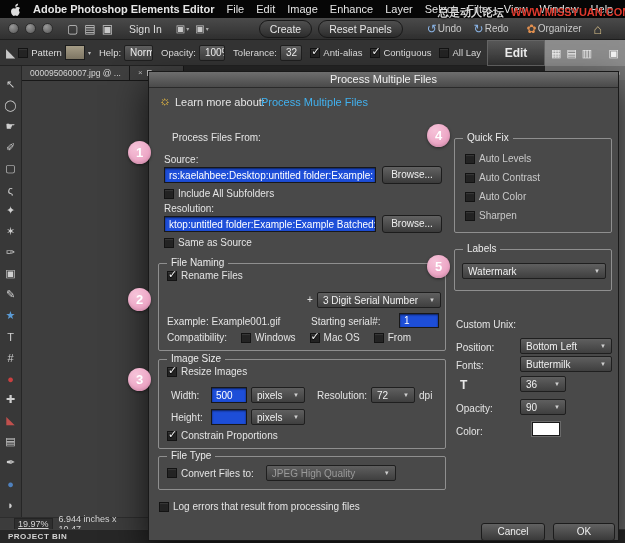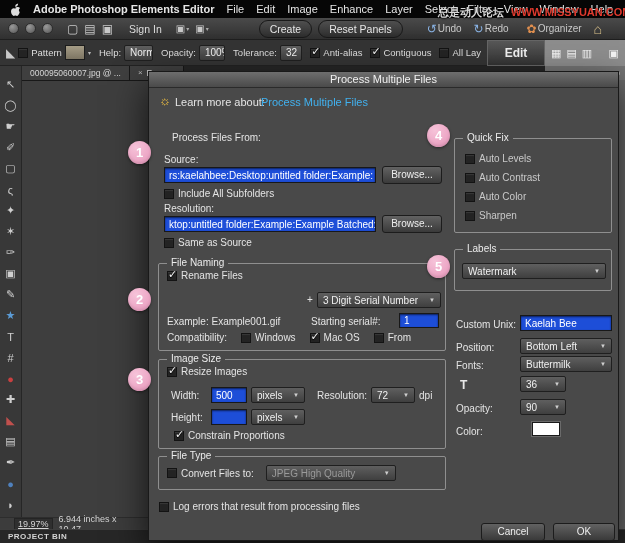--- a/index.html
+++ b/index.html
@@ -295,21 +295,21 @@
         <span class="dd" style="width:54px">pixels</span>
         <span class="lbl" style="margin-left:8px">Resolution:</span>
         <span class="dd" style="width:44px">72</span>
         <span class="lbl">dpi</span>
       </span>
       <span class="row" style="left:12px;top:49px">
         <span class="lbl" style="width:36px">Height:</span>
         <span class="field" style="width:36px"></span>
         <span class="dd" style="width:54px">pixels</span>
       </span>
-      <span class="row" style="left:15px;top:70px">
+      <span class="row" style="left:8px;top:70px">
         <span class="cb checked"></span>
         <span class="lbl">Constrain Proportions</span>
       </span>
     </div>
 
     <div class="group" style="left:9px;top:384px;width:288px;height:34px">
       <span class="gtitle">File Type</span>
       <span class="row" style="left:8px;top:8px">
         <span class="cb"></span>
         <span class="lbl">Convert Files to:</span>
@@ -341,21 +341,20 @@
         <span class="cb"></span>
         <span class="lbl" style="color:#c9c9c9">Auto Color</span>
       </span>
       <span class="row" style="left:10px;top:71px">
         <span class="cb"></span>
         <span class="lbl" style="color:#c9c9c9">Sharpen</span>
       </span>
     </div>
 
     <span class="a lbl" style="left:307px;top:247px">Custom Unix:</span>
-    <span class="a field" style="left:371px;top:243px;width:92px">Kaelah Bee</span>
     <span class="a lbl" style="left:307px;top:270px">Position:</span>
     <span class="a dd" style="left:371px;top:266px;width:92px">Bottom Left</span>
     <span class="a lbl" style="left:307px;top:288px">Fonts:</span>
     <span class="a dd" style="left:371px;top:284px;width:92px">Buttermilk</span>
     <span class="a tsizeicon" style="left:311px;top:306px">T</span>
     <span class="a dd" style="left:371px;top:304px;width:46px">36</span>
     <span class="a lbl" style="left:307px;top:331px">Opacity:</span>
     <span class="a dd" style="left:371px;top:327px;width:46px">90</span>
     <span class="a lbl" style="left:307px;top:354px">Color:</span>
     <span class="a colorswatch" style="left: 383px; top: 350px; width: 28px; background: rgb(255, 255, 255);"></span>

